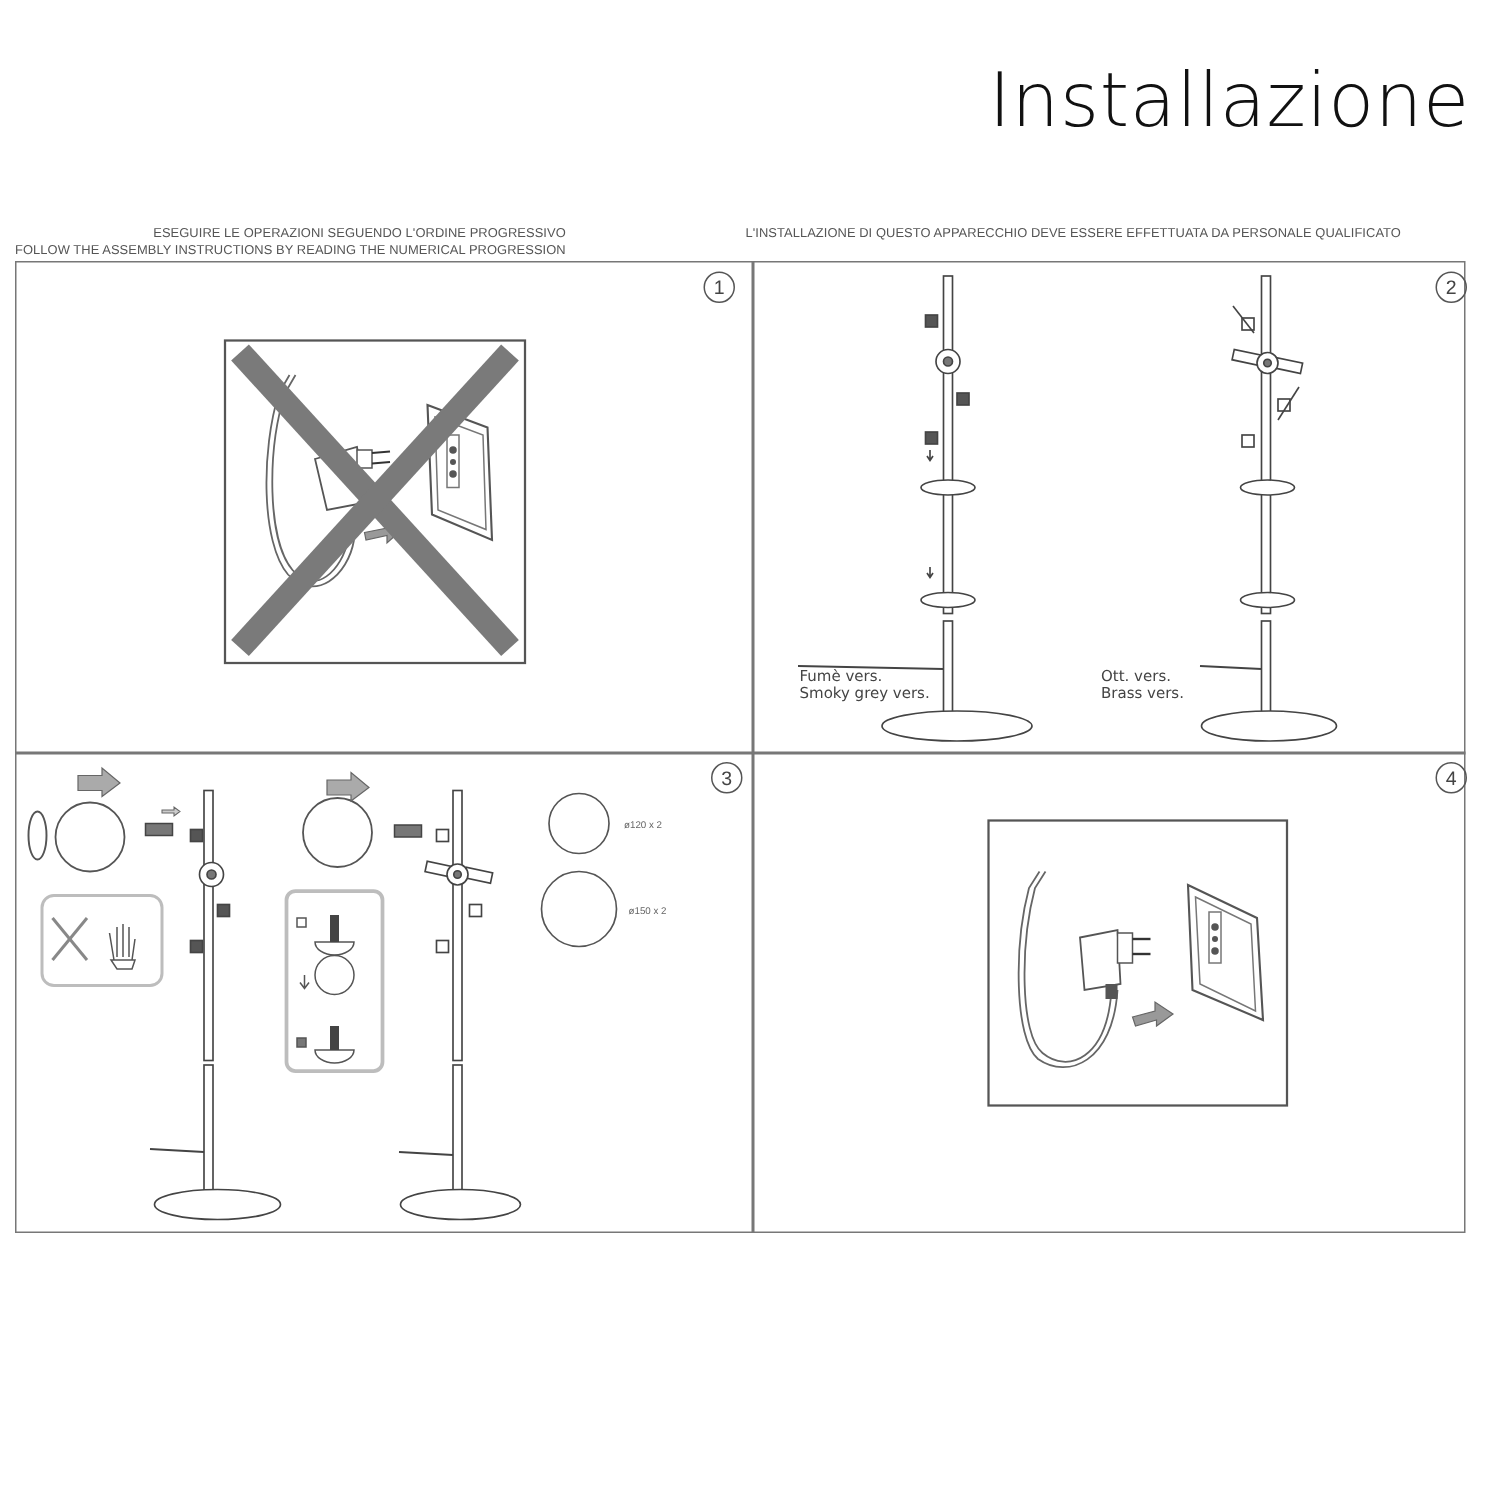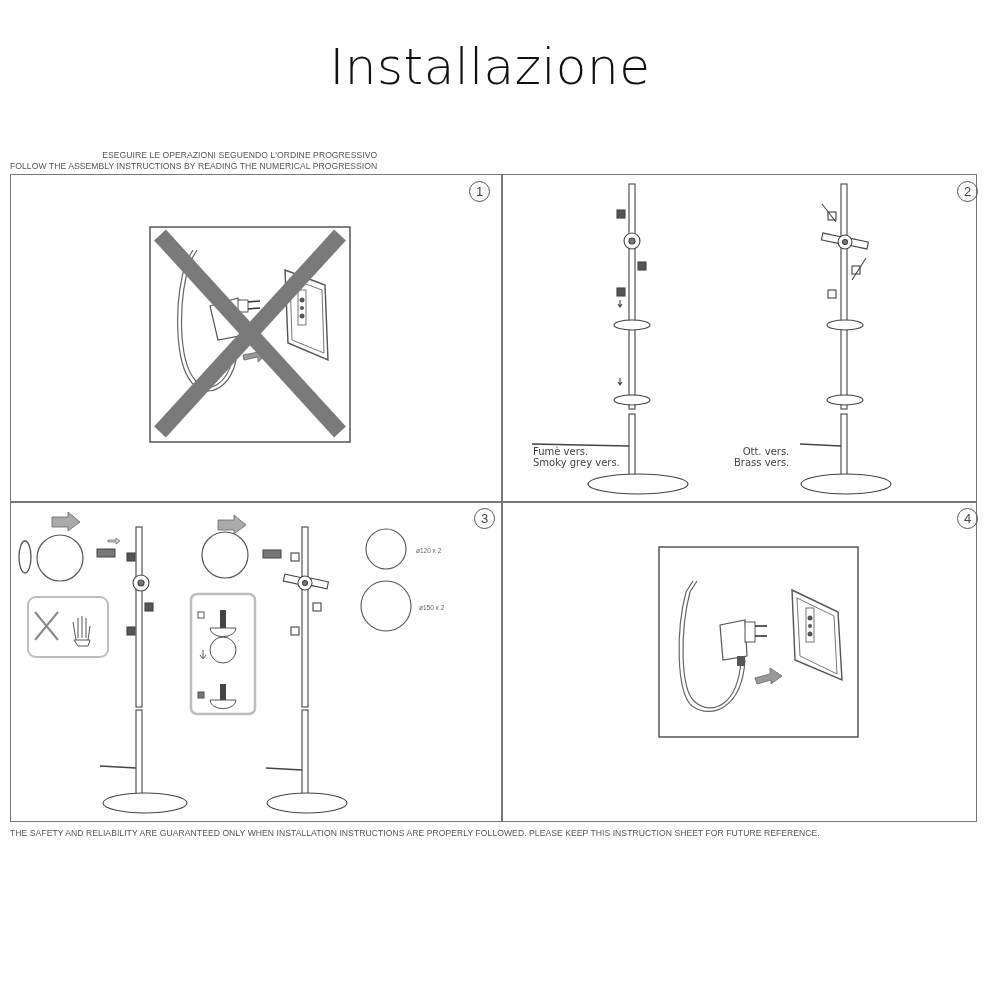--- a/index.html
+++ b/index.html
@@ -1,18 +1,18 @@
 <!DOCTYPE html>
 <html><head>
 <meta charset="utf-8">
 <style>
   html, body { margin: 0; padding: 0; background: #ffffff; }
   body { width: 1000px; height: 1000px; position: relative; overflow: hidden;
          font-family: "Liberation Sans", sans-serif; color: #333; }
-  .title { position: absolute; left: 0; top: 38px; width: 980px; text-align: center;
+  .title { position: absolute; left: 0; top: 38px; width: 980px; text-align: right;
            font-family: "DejaVu Sans", sans-serif; font-weight: 300; font-size: 50px;
            color: #111; letter-spacing: 0.5px; }
   .hdr { position: absolute; font-size: 8.6px; line-height: 10.5px; color: #555;
          letter-spacing: 0.05px; white-space: nowrap; }
   .hdr span { display: block; }
   .frame { position: absolute; left: 10px; top: 174px; width: 967px; height: 648px;
            border: 1.5px solid #777; box-sizing: border-box; }
   .vline { position: absolute; left: 501px; top: 174px; width: 1.5px; height: 648px; background: #777; }
   .hline { position: absolute; left: 10px; top: 501px; width: 967px; height: 1.5px; background: #777; }
   .stepnum { position: absolute; width: 19px; height: 19px; border: 1.2px solid #555; border-radius: 50%;
@@ -25,20 +25,21 @@
 </head>
 <body>
 
 <div class="title">Installazione</div>
 
 <div class="hdr" style="left:10px; top:150px;text-align:right;">
   <span>ESEGUIRE LE OPERAZIONI SEGUENDO L'ORDINE PROGRESSIVO</span>
   <span>FOLLOW THE ASSEMBLY INSTRUCTIONS BY READING THE NUMERICAL PROGRESSION</span>
 </div>
 <div class="hdr" style="left:497px; top:150px;">
+  <span>L'INSTALLAZIONE DI QUESTO APPARECCHIO DEVE ESSERE EFFETTUATA DA PERSONALE QUALIFICATO</span>
 </div>
 
 <div class="frame"></div>
 <div class="vline"></div>
 <div class="hline"></div>
 
 <div>
   <div class="stepnum" style="left:469px; top:181px;">1</div>
   <svg width="1000" height="1000" style="left:0;top:0;">
     <rect x="150" y="227" width="200" height="215" fill="none" stroke="#555" stroke-width="1.5"></rect>
@@ -100,21 +101,21 @@
       <line x1="866" y1="258" x2="852" y2="280"></line>
       <ellipse cx="845" cy="325" rx="18" ry="5"></ellipse>
       <ellipse cx="845" cy="400" rx="18" ry="5"></ellipse>
       <line x1="800" y1="444" x2="841" y2="446" stroke-width="1.3"></line>
     </g>
   </svg>
   <div class="lbl" style="left:533px; top:446px;">
     <span>Fumè vers.</span>
     <span>Smoky grey vers.</span>
   </div>
-  <div class="lbl" style="left:734px; top:446px;text-align:right;">
+  <div class="lbl" style="left:734px; top:446px;">
     <span>Ott. vers.</span>
     <span>Brass vers.</span>
   </div>
 </div>
 
 <div>
   <div class="stepnum" style="left:474px; top:508px;">3</div>
   <svg width="1000" height="1000" style="left:0;top:0;">
 
     <circle cx="60" cy="558" r="23" fill="none" stroke="#555" stroke-width="1.2"></circle>
@@ -191,14 +192,13 @@
     <path d="M792 590 L838 612 L842 680 L795 660 Z" fill="#fff" stroke="#555" stroke-width="1.4"></path>
     <path d="M797 598 L834 616 L837 674 L800 656 Z" fill="none" stroke="#777"></path>
     <rect x="806" y="608" width="8" height="34" fill="none" stroke="#777"></rect>
     <circle cx="810" cy="618" r="2.5" fill="#555"></circle>
     <circle cx="810" cy="626" r="2" fill="#555"></circle>
     <circle cx="810" cy="634" r="2.5" fill="#555"></circle>
   </svg>
 </div>
 
 <div class="hdr" style="left:10px; top:828px;">
-  <span>THE SAFETY AND RELIABILITY ARE GUARANTEED ONLY WHEN INSTALLATION INSTRUCTIONS ARE PROPERLY FOLLOWED. PLEASE KEEP THIS INSTRUCTION SHEET FOR FUTURE REFERENCE.</span>
 </div>
 
 </body></html>

